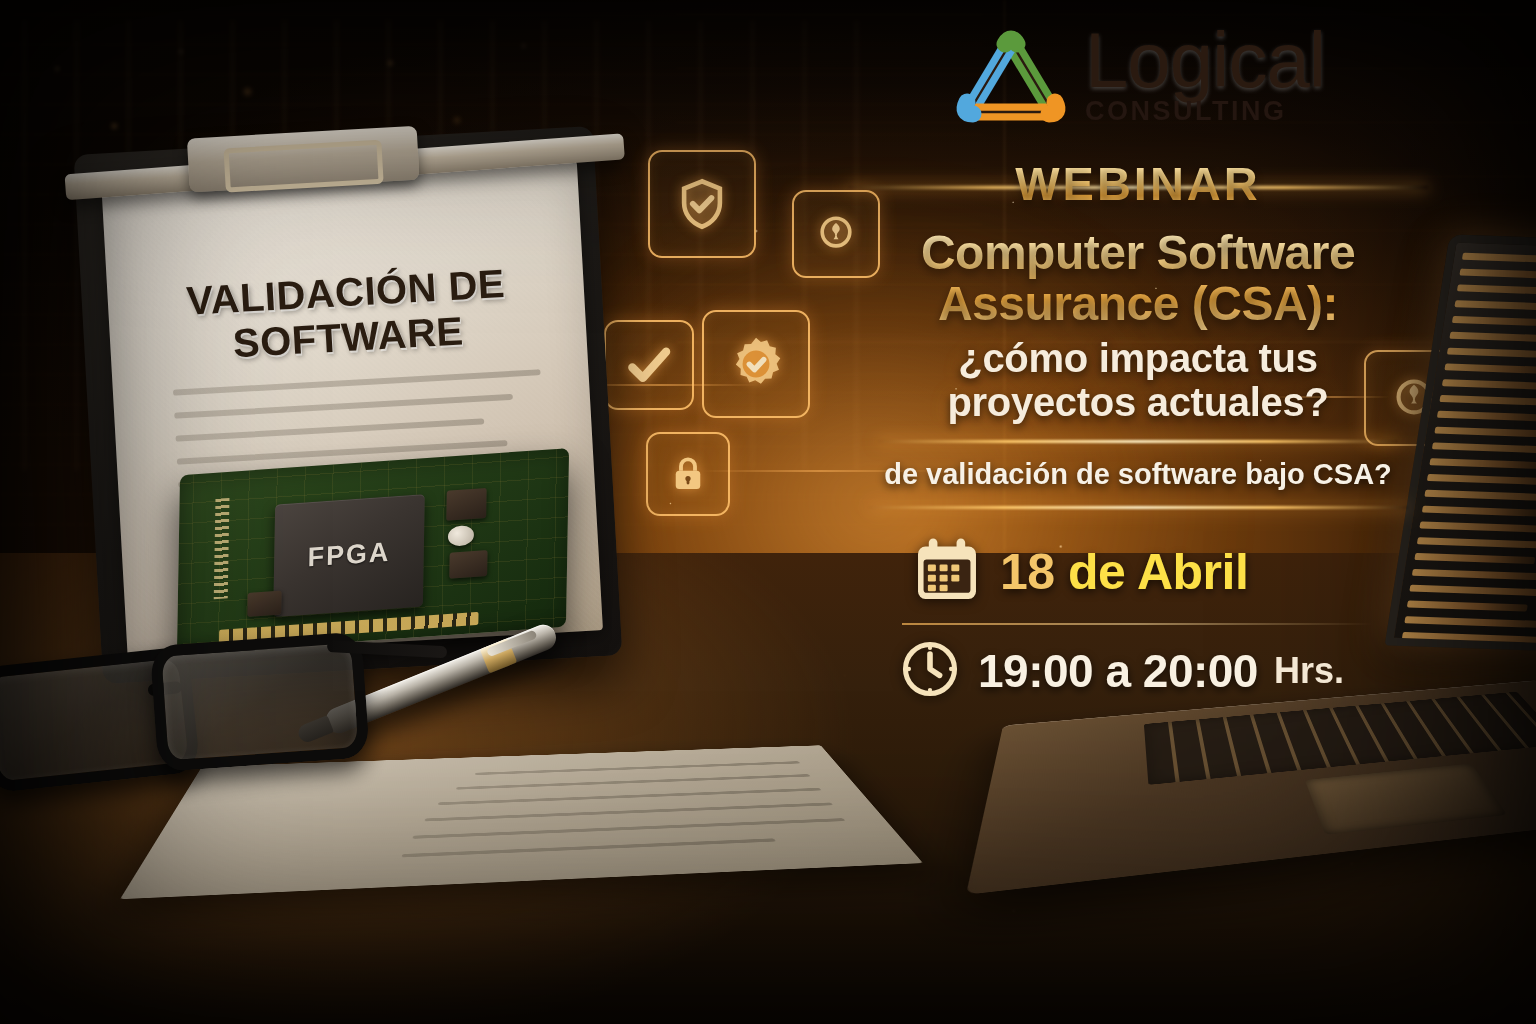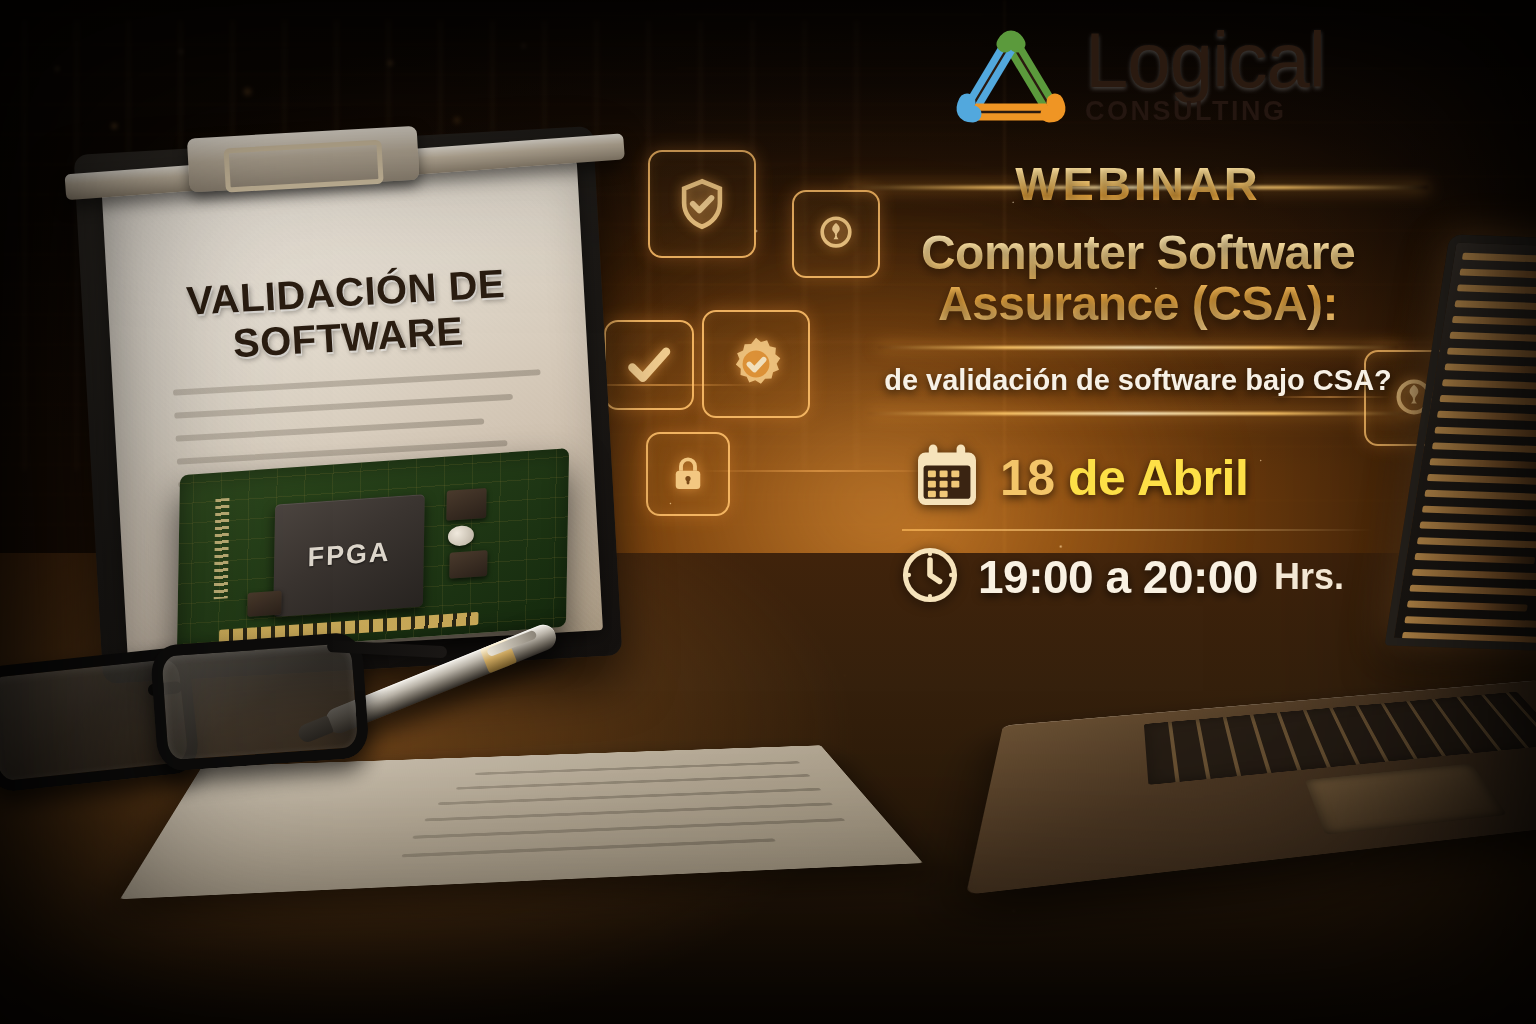--- a/index.html
+++ b/index.html
@@ -459,20 +459,24 @@
     <div class="webinar-wrap">
       <div class="webinar-glow"></div>
       <div class="webinar">WEBINAR</div>
     </div>
 
     <div class="headline">
       <div>Computer Software</div>
       <div>Assurance (CSA):</div>
     </div>
 
+    <div class="subhead">
+      <div>¿cómo impacta tus</div>
+      <div>proyectos actuales?</div>
+    </div>
 
     <div class="divider"></div>
 
     <div class="question">
       <div>de validación de software bajo CSA?</div>
     </div>
 
     <div class="divider2"></div>
 
     <div class="info-row">

